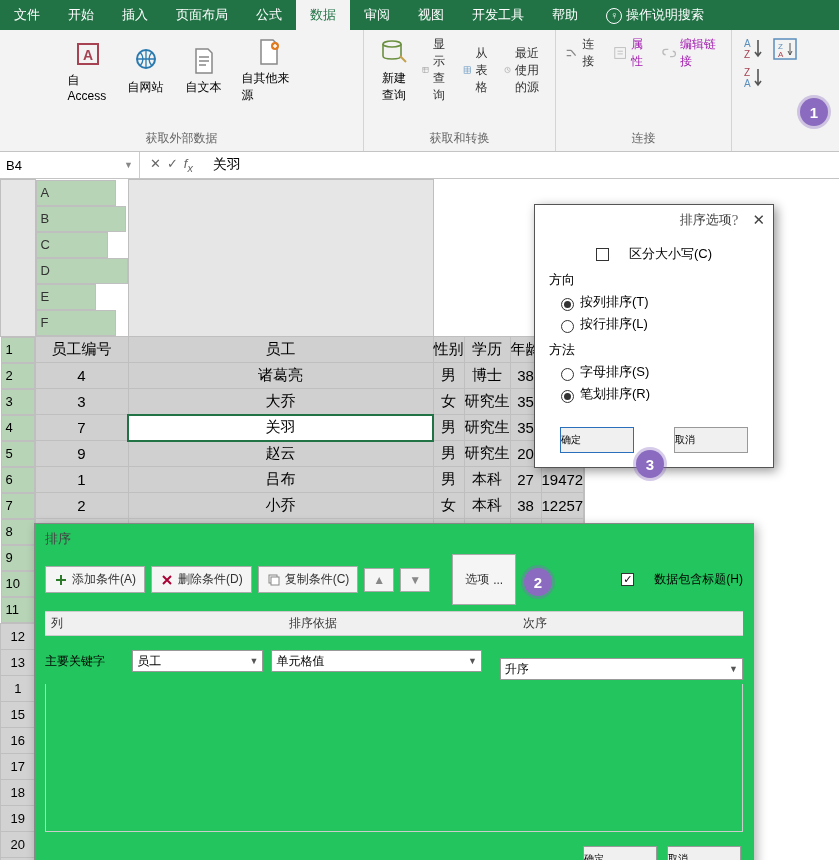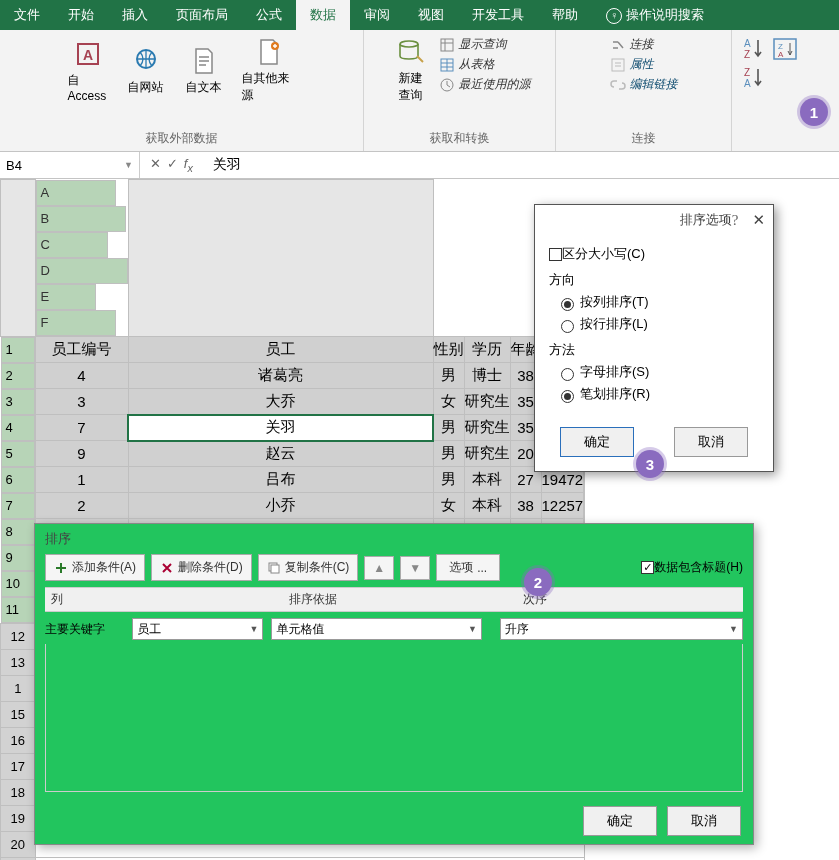--- a/index.html
+++ b/index.html
@@ -11,24 +11,24 @@
 .tab.active{background:#f3f3f3;color:#217346;}
 .qm{display:inline-block;border:1.5px solid #fff;border-radius:50%;width:16px;height:16px;text-align:center;line-height:13px;font-size:11px;margin-right:4px;}
 
 
 .ribbon{background:#f3f3f3;border-bottom:1px solid #c4c4c4;height:122px;display:flex;font-size:12px;}
 .rgroup{border-right:1px solid #d4d4d4;display:flex;flex-direction:column;justify-content:space-between;align-items:center;padding:4px 6px 2px;}
 .rgroup .lbl{color:#666;font-size:12px;padding:2px 0;}
 .items{display:flex;gap:2px;}
 .big{display:flex;flex-direction:column;align-items:center;justify-content:center;gap:2px;padding:2px 8px;cursor:pointer;width:56px;}
 .big svg{width:32px;height:32px;}
-.small-col{display:flex;flex-direction:column;gap:3px;padding:2px;font-style:italic;}
+.small-col{display:flex;gap:9px;padding:2px;}
 .small{display:flex;align-items:center;gap:4px;font-size:12px;cursor:pointer;color:#333;}
 .small svg{width:16px;height:16px;}
-.small.dis{color:#0c4a6e;}
+.small.dis{color:#a21caf;}
 .rright{padding:6px 8px;display:flex;flex-direction:column;gap:3px;align-items:flex-start;}
 .sort-icons{display:flex;gap:6px;}
 .sort-ic{width:26px;height:26px;}
 
 
 .fxbar{height:27px;display:flex;align-items:center;border-bottom:1px solid #c4c4c4;font-size:13px;background:#fff;}
 .namebox{width:140px;border-right:1px solid #ccc;padding:2px 6px;height:100%;display:flex;align-items:center;justify-content:space-between;}
 .namebox .dd{color:#888;font-size:9px;}
 .fx-btns{display:flex;gap:6px;padding:0 10px;color:#666;}
 .fx-btns span{cursor:pointer;}
@@ -50,35 +50,35 @@
 .cw-a{width:80px;}.cw-b{width:90px;}.cw-c{width:72px;}.cw-d{width:92px;}.cw-e{width:60px;}.cw-f{width:80px}
 .colh.gap{background:#e6e6e6;width:305px;}
 
 
 .dlg-sort{position:absolute;left:34px;top:523px;width:720px;background:#22c55e;border:1px solid #888;box-shadow:3px 3px 10px rgba(0,0,0,0.3);font-size:12px;}
 .dlg-sort .ttl{padding:6px 10px;color:#444;font-size:13px;}
 .dlg-sort .tbar{display:flex;align-items:center;gap:6px;padding:0 10px 6px;}
 .tbtn{border:1px solid #aaa;background:#f5f5f5;padding:4px 8px;display:flex;align-items:center;gap:4px;cursor:pointer;color:#333;}
 .tbtn svg{width:14px;height:14px;}
 .tbtn.arrow{padding:4px 8px;color:#888;}
-.tbtn.opt{padding:4px 12px;}
+.tbtn.opt{padding:16px 12px;margin-left:16px;}
 .spacer{flex:1;}
-.chk{display:flex;align-items:center;gap:0;}
+.chk{display:flex;align-items:center;gap:20px;justify-content:center;}
 .chk .box{width:13px;height:13px;border:1px solid #333;display:flex;align-items:center;justify-content:center;font-size:11px;background:#fff;}
 .cols3{display:flex;background:#f0f0f0;border-top:1px solid #ccc;border-bottom:1px solid #ccc;margin:0 10px;}
 .cols3>div{padding:3px 6px;color:#333;}
 .cols3 .c1{width:238px;}.cols3 .c2{width:234px;}.cols3 .c3{flex:1;}
 .crit{display:flex;align-items:center;gap:6px;padding:6px 10px 0;}
 .crit .lab{width:82px;}
 .sel{border:1px solid #999;background:#fff;height:22px;display:flex;align-items:center;justify-content:space-between;padding:0 4px;}
 .sel .sdd{color:#555;font-size:9px;}
-.sel1{width:132px;}.sel2{width:212px;margin-left:2px;}.sel3{width:245px;margin-left:12px;}
+.sel1{width:132px;}.sel2{width:212px;margin-left:2px;}.sel3{width:245px;margin-left:12px;margin-top:16px;}
 .dlg-body{height:148px;margin:4px 10px 6px;border:1px solid #ccc;border-top:none;}
 .dlg-foot{display:flex;justify-content:flex-end;gap:10px;padding:8px 12px;}
-.btn{border:1px solid #999;background:#f0f0f0;min-width:74px;text-align:center;padding:5px 0;cursor:pointer;font-size:13px;}
+.btn{border:1px solid #999;background:#f0f0f0;min-width:74px;text-align:left;padding:5px 0;cursor:pointer;font-size:10px;}
 
 
 .dlg-opt{position:absolute;left:534px;top:204px;width:240px;background:#fff;border:1px solid #555;box-shadow:3px 3px 10px rgba(0,0,0,0.4);font-size:13px;}
 .dlg-opt .bar{background:#fff;display:flex;align-items:center;padding:6px 8px;color:#444;}
 .dlg-opt .bar .ttxt{flex:1;text-align:right;}
 .dlg-opt .bar .q{color:#666;font-family:serif;font-size:15px;margin-right:14px;cursor:pointer;}
 .dlg-opt .bar .x{cursor:pointer;font-size:15px;color:#444;}
 .dlg-opt .body{padding:10px 14px;}
 .radio{display:flex;align-items:flex-end;gap:6px;margin:4px 0;padding-left:12px;}
 .rcirc{width:13px;height:13px;border:1px solid #333;border-radius:50%;display:flex;align-items:center;justify-content:center;}

